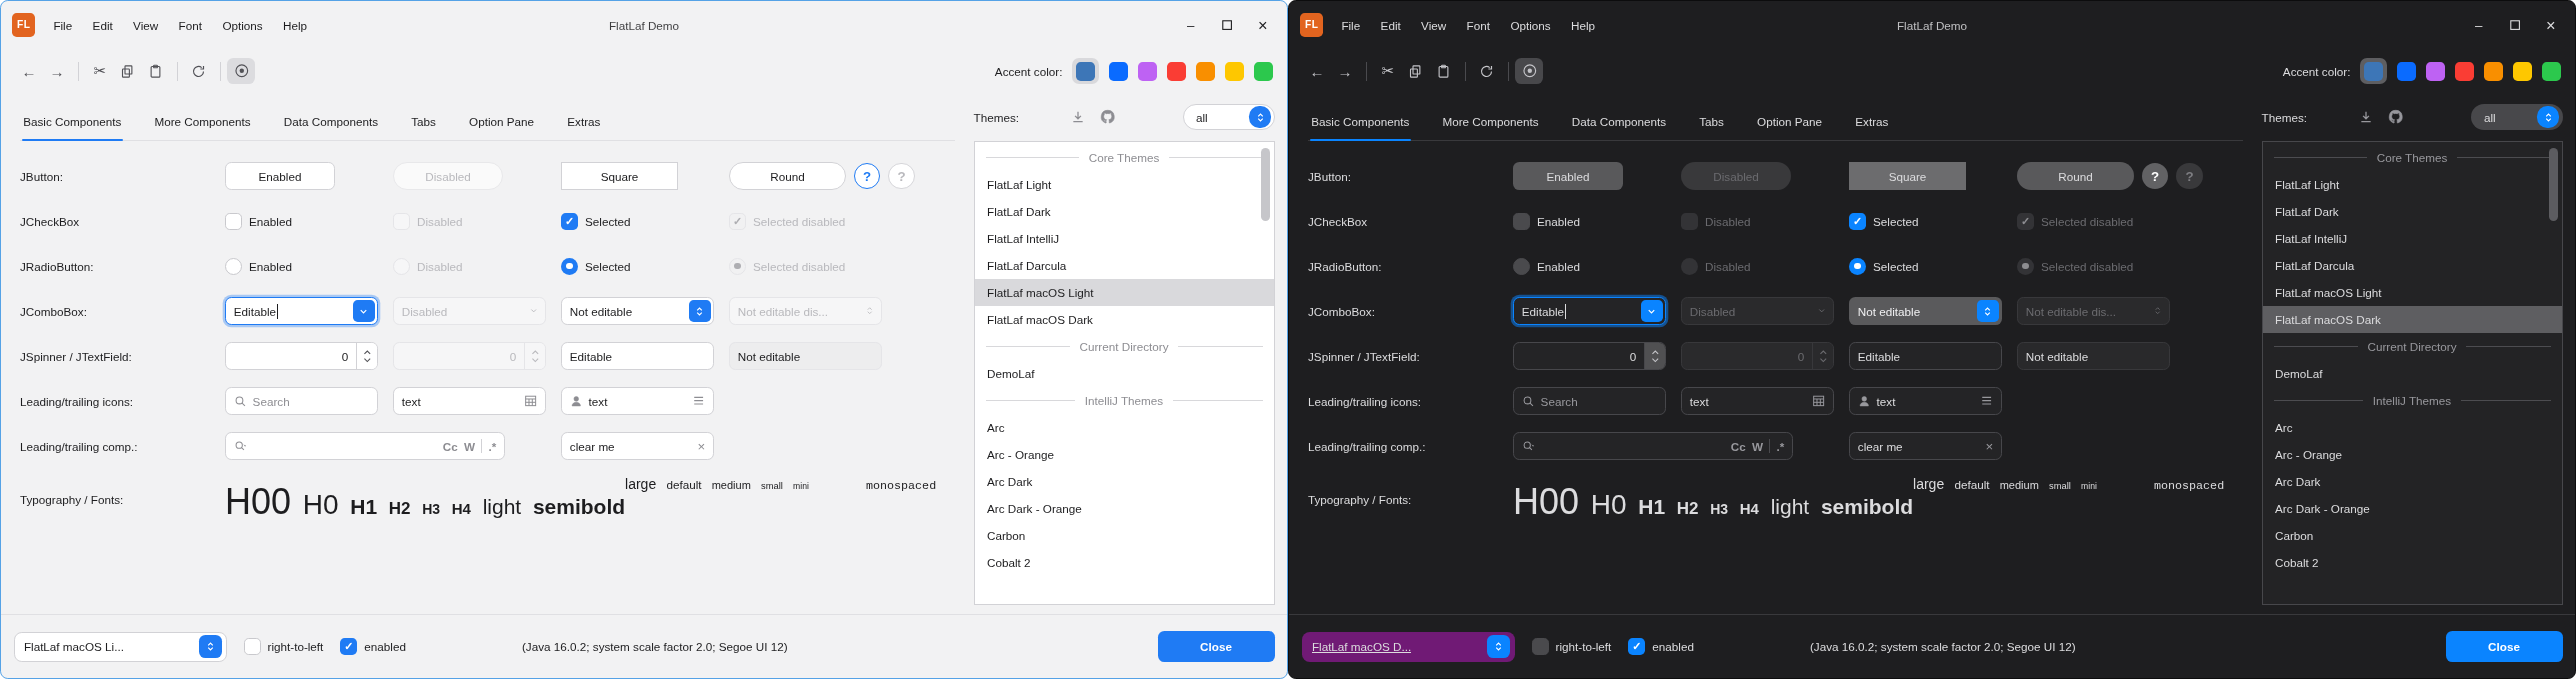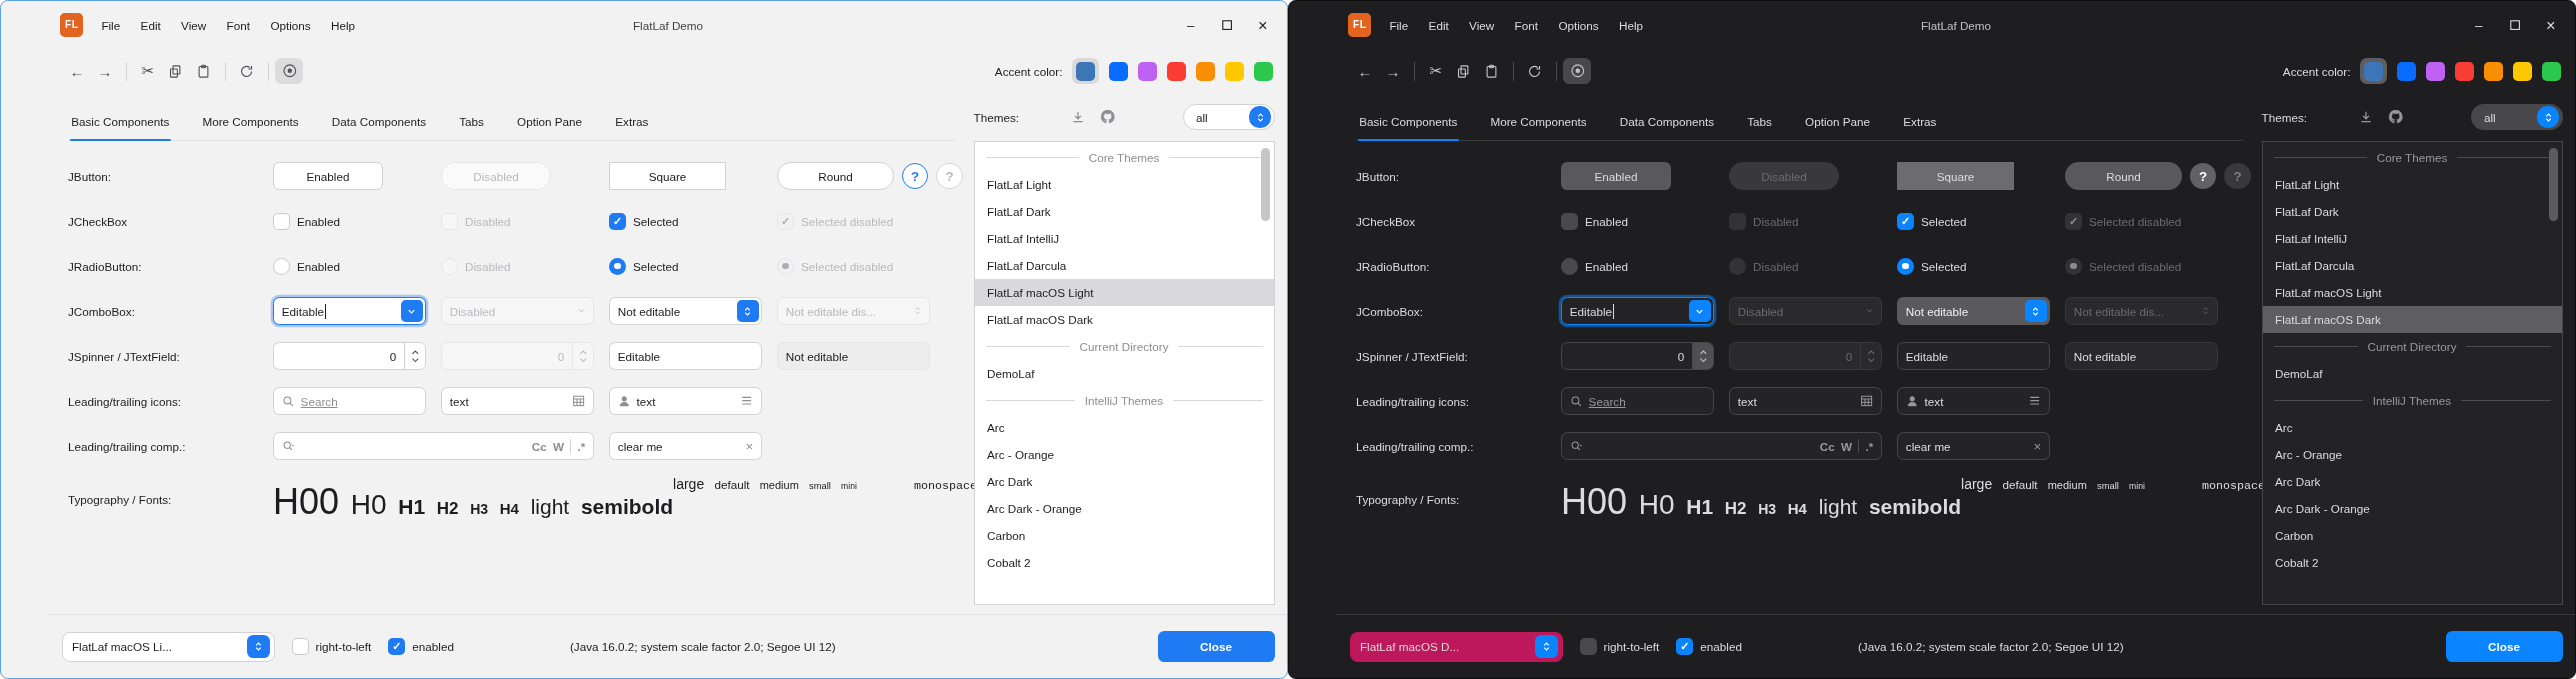--- a/index.html
+++ b/index.html
@@ -5,21 +5,21 @@
   * { box-sizing: border-box; }
   html,body { margin:0; padding:0; }
   body {
     width:2576px; height:679px; background:#ffffff;
     display:flex; font-family:"Liberation Sans", sans-serif;
     overflow:hidden;
   }
   .window {
     width:1288px; height:679px; display:flex; flex-direction:column;
     border-radius:7.8px; overflow:hidden; position:relative;
-    background:var(--bg); color:var(--fg); flex:0 0 auto;padding-left:48px;
+    background:var(--bg); color:var(--fg); flex:0 0 auto;
   }
   .window.light {
     --bg:#f2f2f3; --fg:#1d1d1f; --muted:#8d8d92; --disabled:#b9b9bd;
     --border:#e0e0e3; --ctl-border:#d2d2d6; --field-bg:#ffffff; --field-border:#d2d2d6;
     --dis-field-bg:#f6f6f7; --dis-field-border:#e5e5e8; --btn-bg:#ffffff;
     --btn-dis-bg:#fafafa; --btn-dis-border:#e8e8ea; --square-bg:#ffffff;
     --accent:#1f7bf4; --focus:rgba(31,123,244,.35); --sel:#d9d9dc;
     --toggle:#dcdcdf; --icon:#515156; --scroll:#c6c6ca; --sep-line:#d8d8db;
     --combo2-bg:#ffffff; --spin-bg:#ffffff; --check-dis-bg:#f1f1f2; --check-dis-fg:#aeaeb2;
     --unchecked-bg:#ffffff; --unchecked-border:1.2px solid #c9c9cd;
@@ -125,24 +125,24 @@
   .spinner .num { flex:1; display:flex; align-items:center; justify-content:flex-end; padding-right:7.8px; }
   .spin-arrows { width:21px; border-left:0.8px solid var(--field-border); background:var(--spin-bg);
                  display:flex; flex-direction:column; align-items:center; justify-content:center; gap:1.6px; }
   .spin-arrows svg { stroke:var(--icon); }
   .spinner.dis { background:var(--dis-field-bg); border-color:var(--dis-field-border); color:var(--disabled); }
   .spinner.dis .spin-arrows { background:var(--dis-field-bg); border-color:var(--dis-field-border); }
   .spinner.dis svg { stroke:var(--disabled); }
   .tfield { width:153px; height:28px; border-radius:6.3px; border:0.8px solid var(--field-border);
             background:var(--field-bg); display:flex; align-items:center; padding:0 7.8px; font-size:11.7px; gap:6.3px; }
   .tfield.ro { background:var(--notedit-bg); border-color:var(--dis-field-border); }
-  .tfield .ph { color:var(--muted);text-decoration:underline; }
+  .tfield .ph { color:var(--muted); }
   .tfield svg { stroke:var(--muted); flex:0 0 auto; }
   .tfield .trail { margin-left:auto; display:flex; align-items:center; gap:6.3px; }
-  .tfield.wide { width:321px;gap:35px; }
+  .tfield.wide { width:280px;gap:35px; }
   .ww { color:var(--muted); font-weight:bold; font-size:11.7px; }
   .vsep { width:0.8px; height:14px; background:var(--ctl-border); }
   .clear-x { margin-left:auto; color:var(--muted); font-size:13.3px; }
 
   
   .typo-row { display:flex; margin-top:1.6px; }
   .typo-label { width:205px; font-size:11.7px; padding-top:23.4px; flex:0 0 auto; }
   .typo-lines { display:flex; flex-direction:row; }
   .tline { display:flex; align-items:baseline; gap:11.7px; }
   .tline.second { margin-top:6.3px; gap:10.2px; }
@@ -178,21 +178,21 @@
   .theme-item.selected { background:var(--sel); }
   .theme-sep { height:27px; display:flex; align-items:center; color:var(--muted); font-size:11.7px; gap:9.4px; padding:0 11px; }
   .theme-sep::before, .theme-sep::after { content:""; flex:1; height:0.8px; background:var(--sep-line); }
   .scroll-thumb { position:absolute; top:5.5px; right:3.9px; width:8.6px; height:73px; border-radius:4.7px; background:var(--scroll); }
 
   
   .statusbar { height:64px; border-top:0.8px solid var(--border); display:flex; align-items:center;
                padding:0 12.5px; flex:0 0 auto; }
   .laf-combo { width:213px; height:30px; border:0.8px solid var(--ctl-border); border-radius:7.8px;
                background:var(--field-bg); display:flex; align-items:center; padding:0 3.1px 0 9.4px; font-size:11.7px; }
-  .window.dark .laf-combo { background:#be185d; border-color:transparent; }
+  .window.dark .laf-combo { background:#701a75; border-color:transparent;text-decoration:underline; }
   .laf-combo .val { white-space:nowrap; overflow:hidden; text-overflow:ellipsis; max-width:160px; }
   .sb-check { display:flex; align-items:center; margin-left:17px; }
   .status-text { font-size:11.7px; margin-left:116px; }
   .close-btn { margin-left:auto; width:117px; height:31px; border-radius:6.3px; background:var(--accent);
                color:#fff; font-size:11.7px; font-weight:600; display:flex; align-items:center; justify-content:center; }
 </style>
 </head>
 <body>
 
 <div class="window light">

